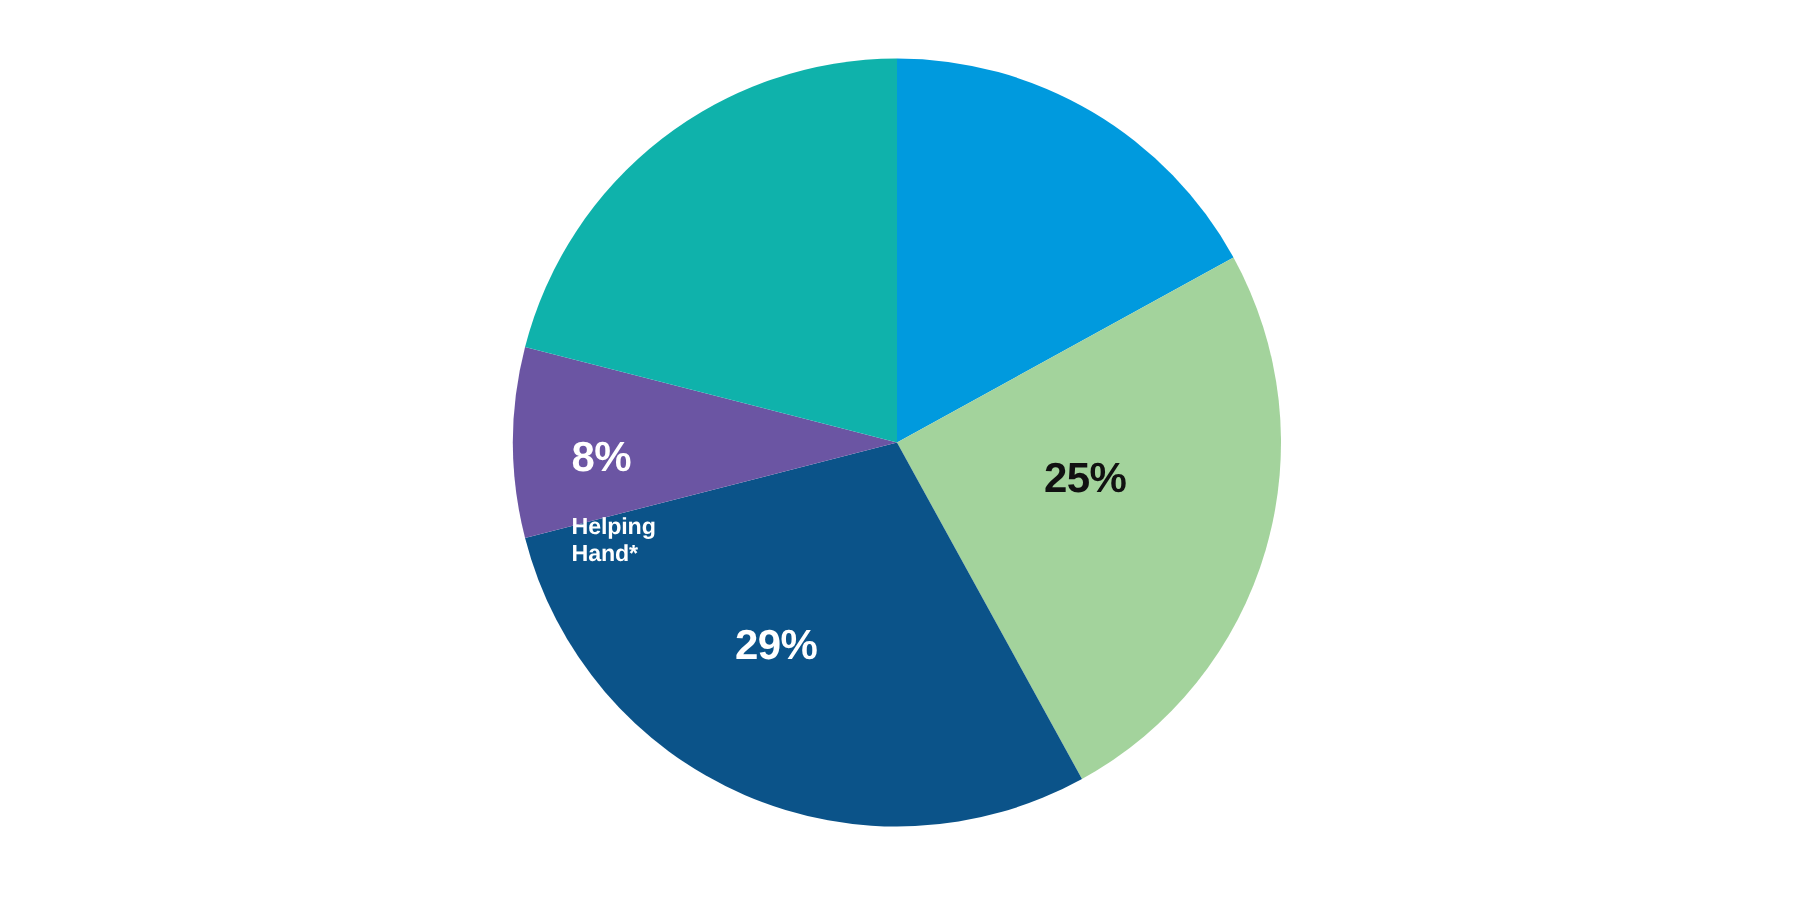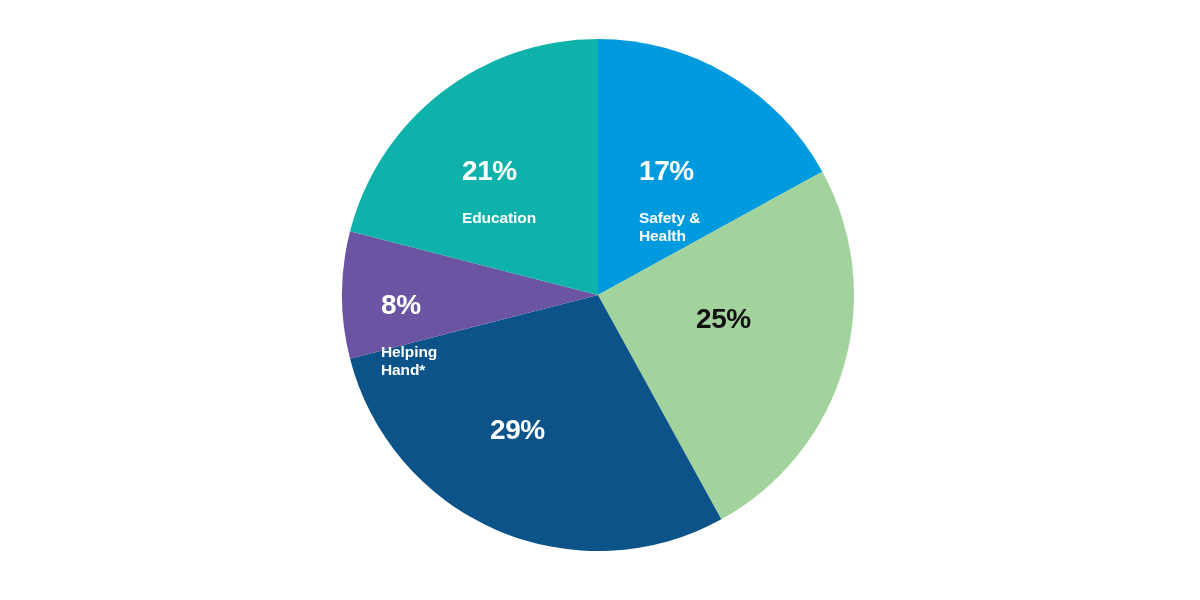--- a/index.html
+++ b/index.html
@@ -61,38 +61,29 @@
   <svg id="pie-svg" viewBox="0 0 1200 600" aria-hidden="true">
     <g id="pie-slices">
         <path d="M 598 295 L 598.00 39.00 A 256 256 0 0 1 822.33 171.67 Z" fill="#009ade"></path>
         <path d="M 598 295 L 822.33 171.67 A 256 256 0 0 1 721.33 519.33 Z" fill="#a3d39c"></path>
         <path d="M 598 295 L 721.33 519.33 A 256 256 0 0 1 350.04 358.66 Z" fill="#0b5389"></path>
         <path d="M 598 295 L 350.04 358.66 A 256 256 0 0 1 350.04 231.34 Z" fill="#6b55a3"></path>
         <path d="M 598 295 L 350.04 231.34 A 256 256 0 0 1 598.00 39.00 Z" fill="#0fb2ab"></path>
       </g>
   </svg>
 
-  <div class="slice-label" id="label-safety-health" style="color: rgb(255, 255, 255);">
-    <span class="slice-pct">17%</span>
-    <span class="slice-name">Safety &amp;
-Health</span>
-  </div>
 
   <div class="slice-label" id="label-community" style="color: rgb(17, 17, 17);">
     <span class="slice-pct">25%</span>
   </div>
 
   <div class="slice-label" id="label-parks" style="color: rgb(255, 255, 255);">
     <span class="slice-pct">29%</span>
   </div>
 
   <div class="slice-label" id="label-helping-hand" style="color: rgb(255, 255, 255);">
     <span class="slice-pct">8%</span>
     <span class="slice-name">Helping
 Hand*</span>
   </div>
 
-  <div class="slice-label" id="label-education" style="color: rgb(255, 255, 255);">
-    <span class="slice-pct">21%</span>
-    <span class="slice-name">Education</span>
-  </div>
 
 </div>
 
 </body></html>

